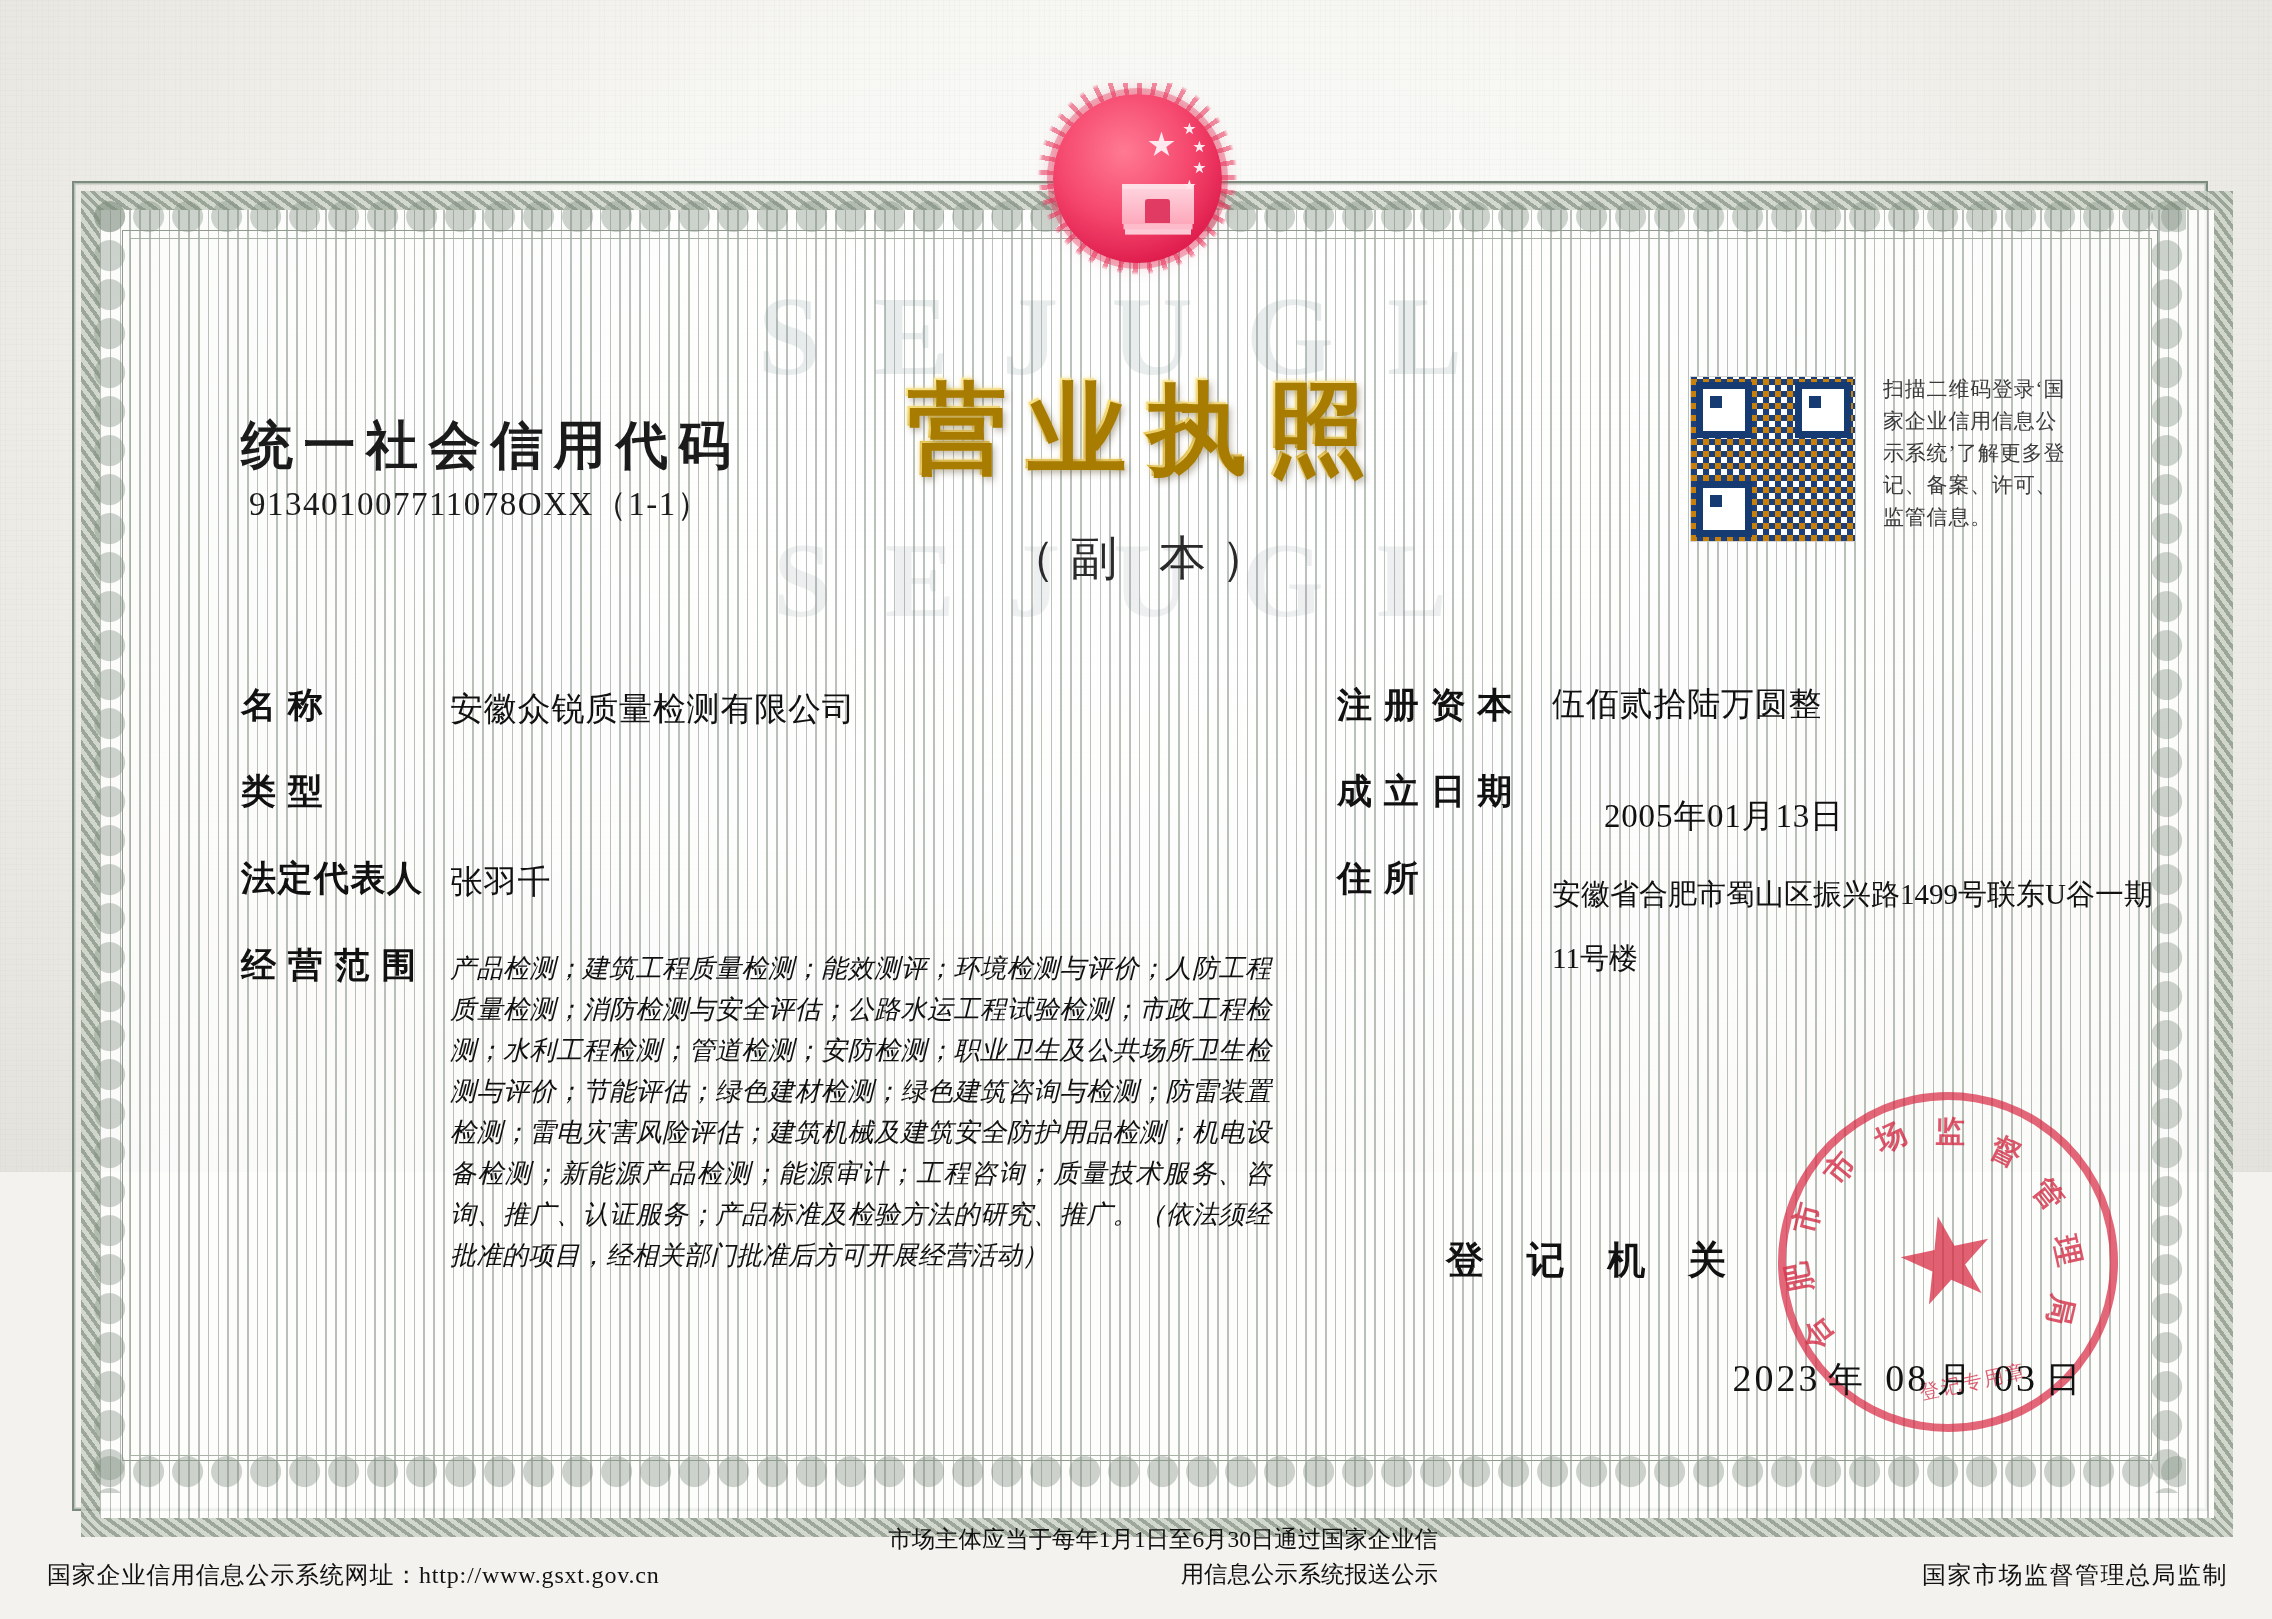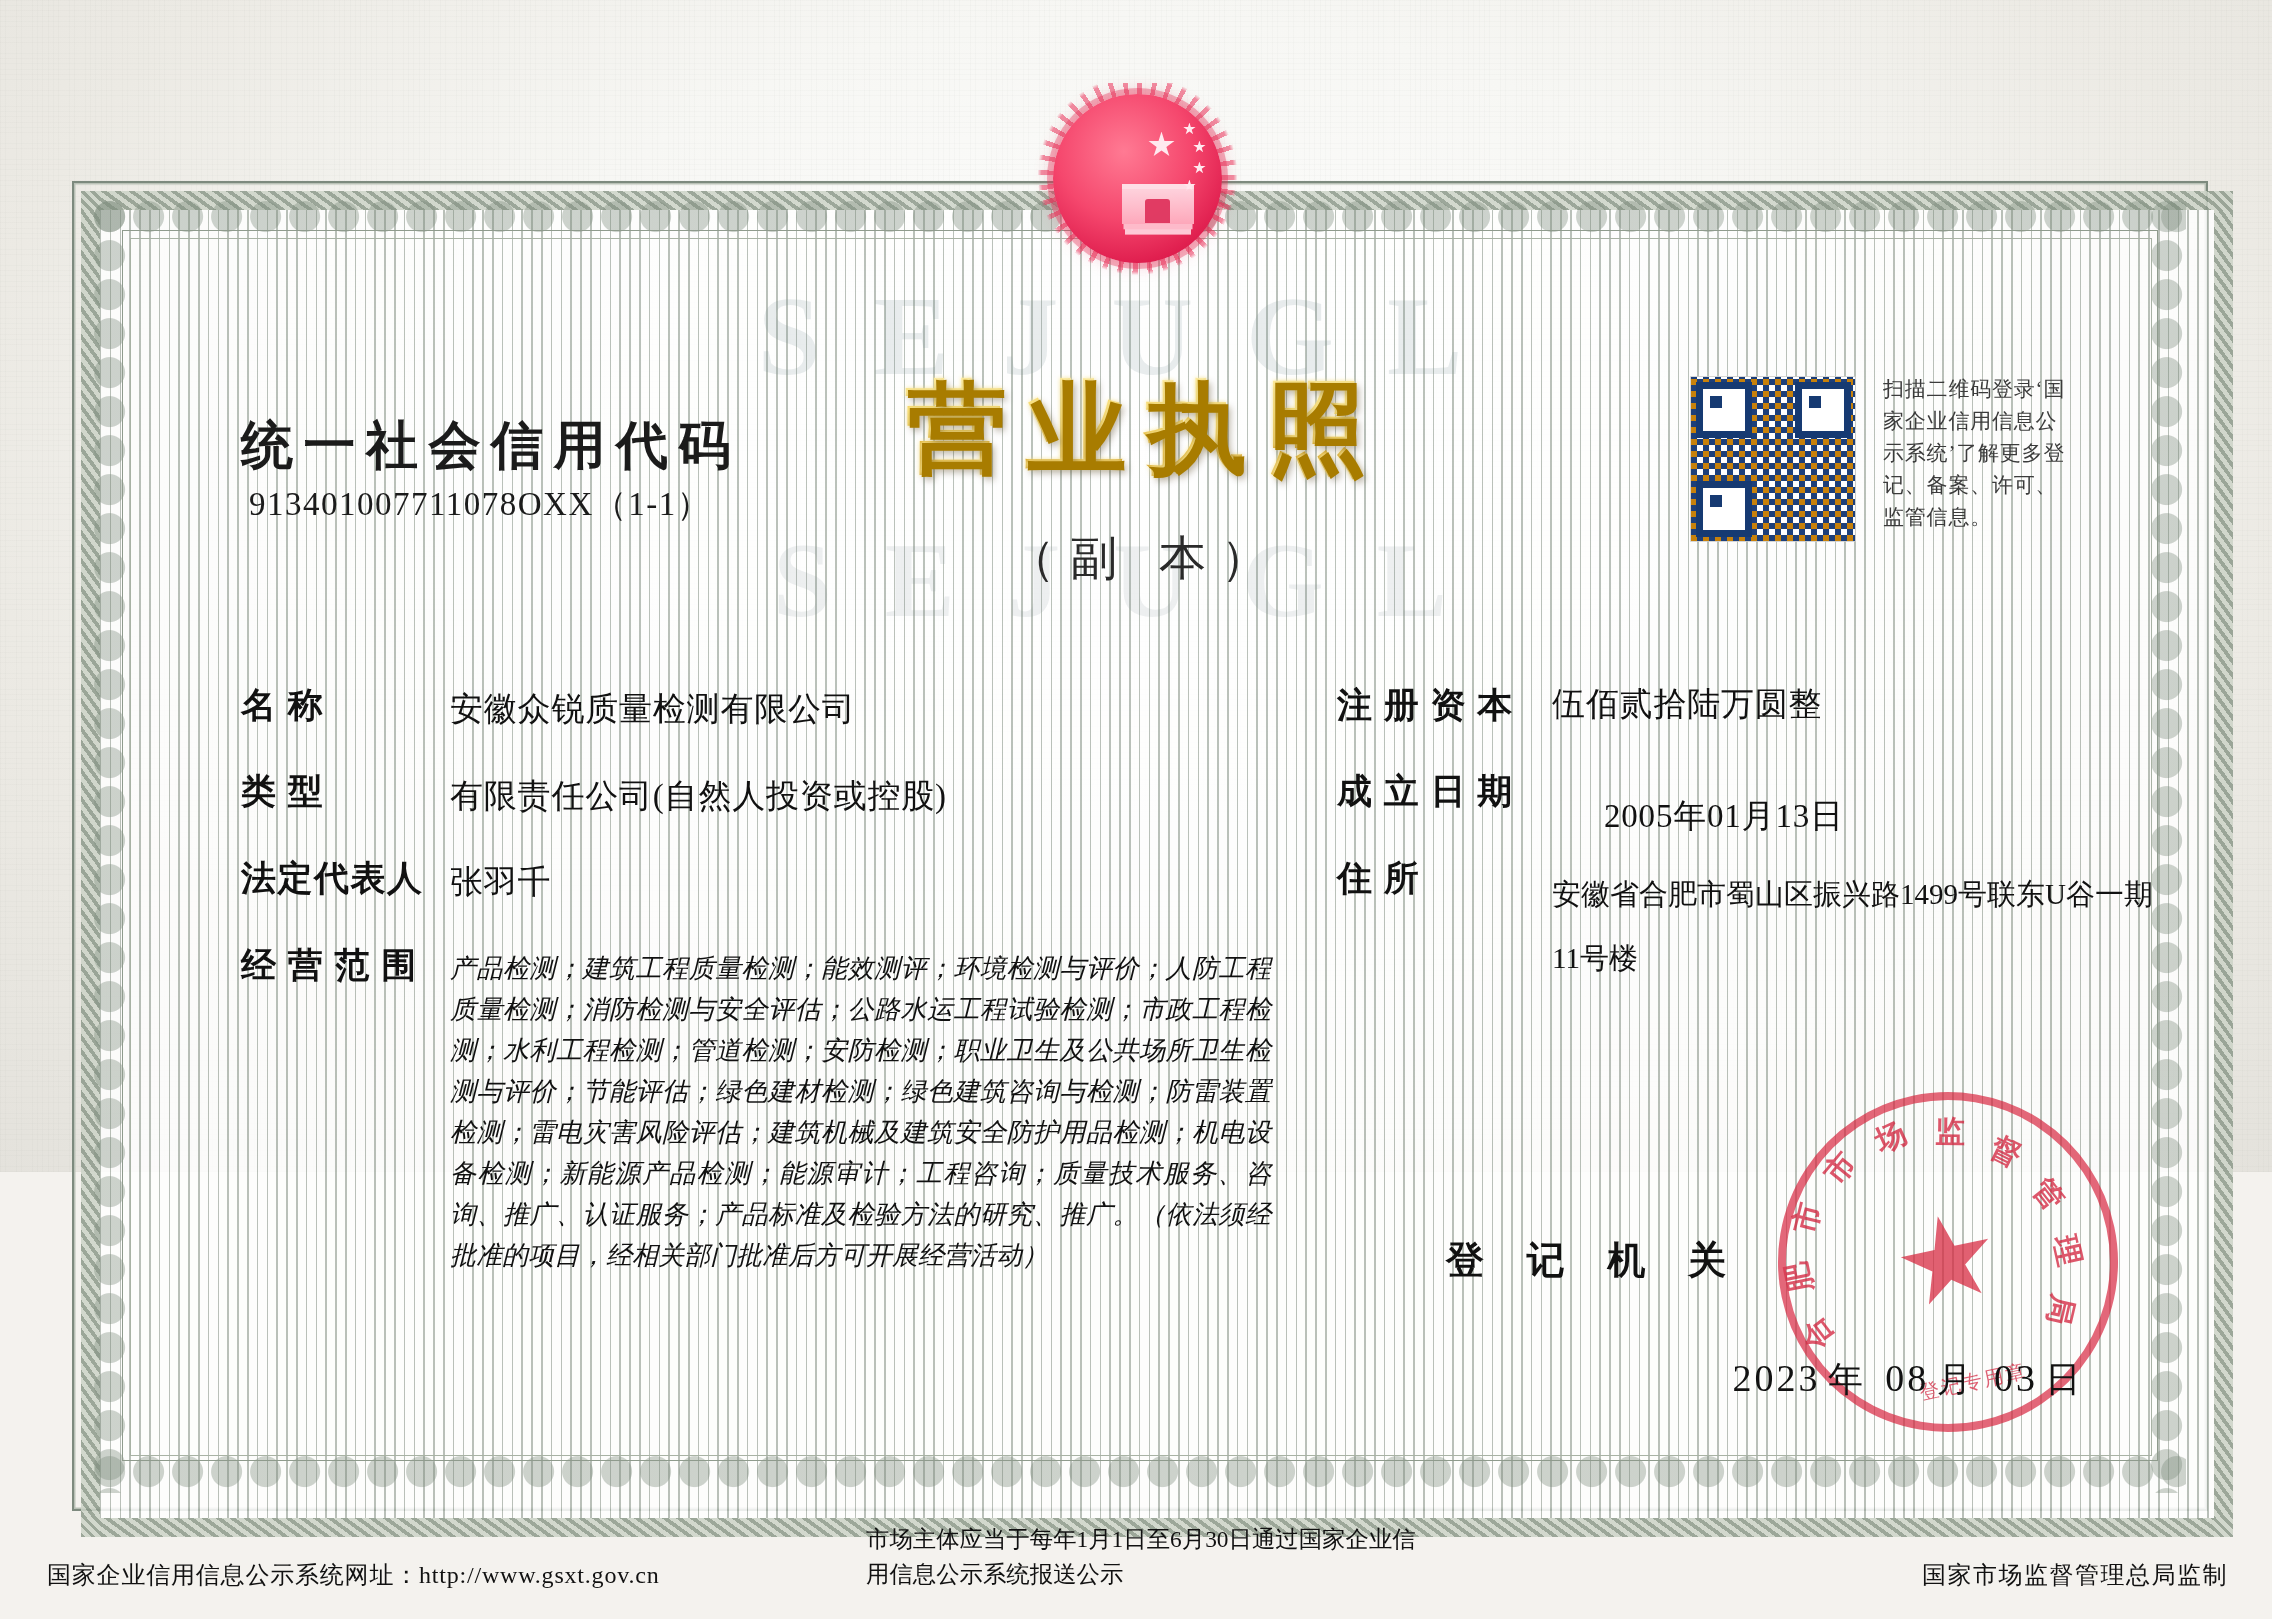--- a/index.html
+++ b/index.html
@@ -212,21 +212,21 @@
     font-size:35px;color:#111;letter-spacing:3px;
   }
   .issue b{font-weight:normal;}
   .issue .num{font-size:38px;padding:0 7.5px;}
 
   
   .footer-left{
     position:absolute;left:47px;top:1559px;font-size:24px;color:#111;letter-spacing:0.8px;
   }
   .footer-center{
-    position:absolute;left:866px;top:1522px;width:572px;text-align:left;
+    position:absolute;left:866px;top:1522px;width:572px;text-align:right;
     font-size:23.4px;line-height:35px;color:#111;
   }
   .footer-right{
     position:absolute;right:45px;top:1559px;font-size:24px;color:#111;letter-spacing:1.5px;
   }
 </style>
 </head>
 <body>
 
 <div id="license">
@@ -271,21 +271,20 @@
     <div class="fp bl">
         <i></i>
       </div>
   </div>
   <div class="qr-note">扫描二维码登录‘国家企业信用信息公示系统’了解更多登记、备案、许可、监管信息。</div>
 
   <div class="fl" style="left:241px;top:682px;">名        称</div>
   <div class="fv" style="left:450px;top:687px;">安徽众锐质量检测有限公司</div>
 
   <div class="fl" style="left:241px;top:768px;">类        型</div>
-  <div class="fv" style="left:450px;top:774px;">有限责任公司(自然人投资或控股)</div>
 
   <div class="fl" style="left:241px;top:855px;">法定代表人</div>
   <div class="fv" style="left:450px;top:860px;">张羽千</div>
 
   <div class="fl" style="left:241px;top:942px;">经 营 范 围</div>
   <div class="scope-text">产品检测；建筑工程质量检测；能效测评；环境检测与评价；人防工程质量检测；消防检测与安全评估；公路水运工程试验检测；市政工程检测；水利工程检测；管道检测；安防检测；职业卫生及公共场所卫生检测与评价；节能评估；绿色建材检测；绿色建筑咨询与检测；防雷装置检测；雷电灾害风险评估；建筑机械及建筑安全防护用品检测；机电设备检测；新能源产品检测；能源审计；工程咨询；质量技术服务、咨询、推广、认证服务；产品标准及检验方法的研究、推广。（依法须经批准的项目，经相关部门批准后方可开展经营活动）</div>
 
   <div class="fl" style="left:1337px;top:682px;">注 册 资 本</div>
   <div class="fv" style="left:1552px;top:682px;">伍佰贰拾陆万圆整</div>
 

